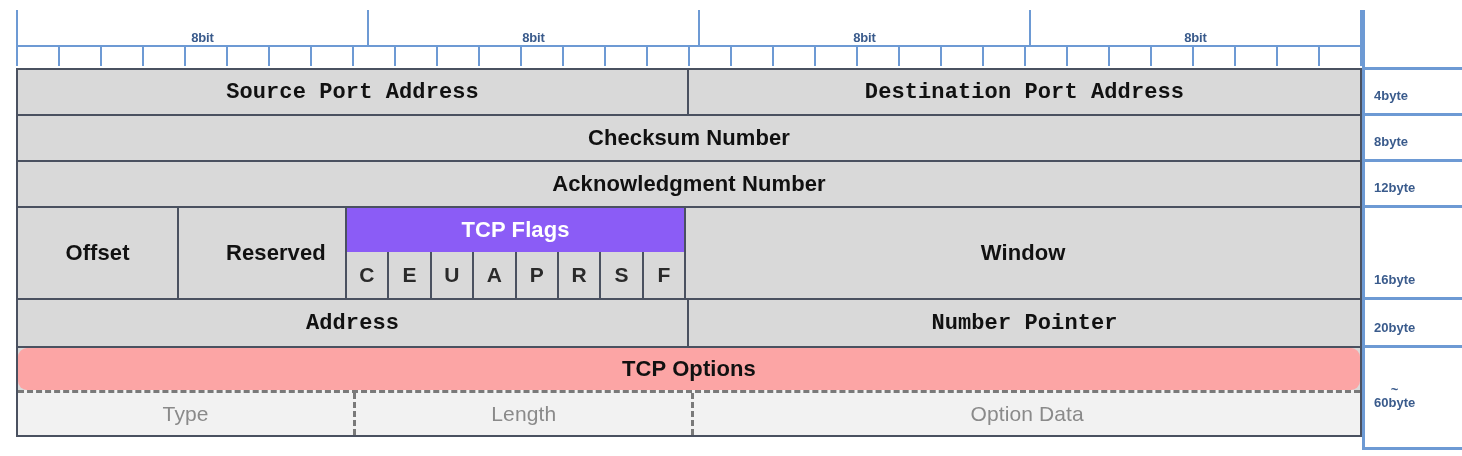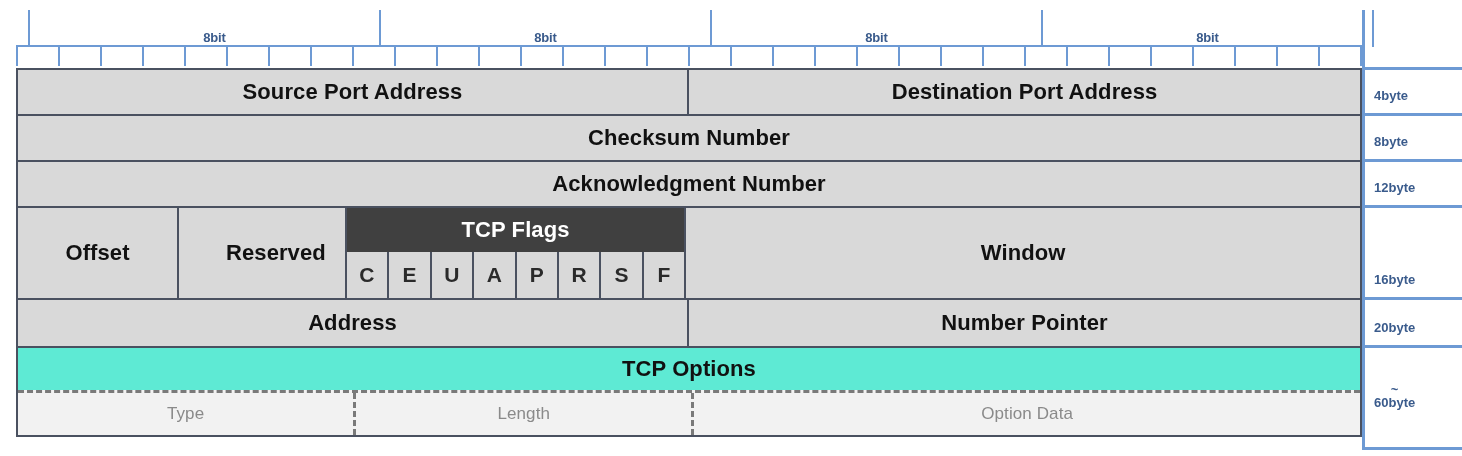--- a/index.html
+++ b/index.html
@@ -24,21 +24,21 @@
   
   .ruler {
     position: absolute;
     left: 16px;
     top: 10px;
     width: 1346px;
     height: 58px;
   }
   .ruler-groups {
     position: absolute;
-    left: 12px; top: 0;
+    left: 0; top: 0;
     width: 100%;
     height: 37px;
     display: flex;
     border-left: 2px solid #6d9ad4;
     box-sizing: border-box;
     padding-left: 20px;
   }
   .ruler-group {
     flex: 1 1 0;
     position: relative;
@@ -107,38 +107,38 @@
   }
   .cell:last-child { border-right: none; }
 
   .r-port   { height: 46px; }
   .r-seq    { height: 46px; }
   .r-ack    { height: 46px; }
   .r-flags  { height: 92px; }
   .r-check  { height: 48px; }
   .r-opts   { height: 87px; border-bottom: none; }
 
-  .half { width: 50%; }
+  .half { width: 50%; font-family: Liberation Mono, monospace; }
   .full { width: 100%; }
 
   
   .col-offset   { width: 12.0%; }
   .col-reserved { width: 12.5%; padding-left: 28px; }
   .col-flags    { width: 25.3%; flex-direction: column; padding: 0; }
   .col-window   { width: 50.2%; }
 
   .flags-stack {
     display: flex;
     flex-direction: column;
     width: 100%;
     height: 100%;
   }
   .flags-title {
     height: 45px;
-    background: #404040;
+    background: #8b5cf6;
     color: #ffffff;
     font-size: 22px;
     font-weight: bold;
     display: flex;
     align-items: center;
     justify-content: center;
     box-sizing: border-box;
   }
   .flags-bits {
     height: 47px;
@@ -168,35 +168,36 @@
     height: 100%;
   }
   .opts-title {
     height: 42px;
     display: flex;
     align-items: center;
     justify-content: center;
     font-size: 22px;
     font-weight: bold;
     color: #111111;
-    background: #5eead4;
-    box-sizing: border-box;
+    background: #fca5a5;
+    box-sizing: border-box;
+    border-radius: 9px;
   }
   .opts-sub {
     height: 45px;
     display: flex;
     background: #f2f2f2;
     border-top: 3px dashed #7a7a7a;
     box-sizing: border-box;
   }
   .opt-cell {
     display: flex;
     align-items: center;
     justify-content: center;
-    font-size: 17px;
+    font-size: 21px;
     font-weight: normal;
     color: #8a8a8a;
     border-right: 3px dashed #7a7a7a;
     box-sizing: border-box;
     background: #f2f2f2;
   }
   .opt-cell:last-child { border-right: none; }
   .opt-type   { width: 25.2%; }
   .opt-length { width: 25.2%; }
   .opt-data   { width: 49.6%; }

